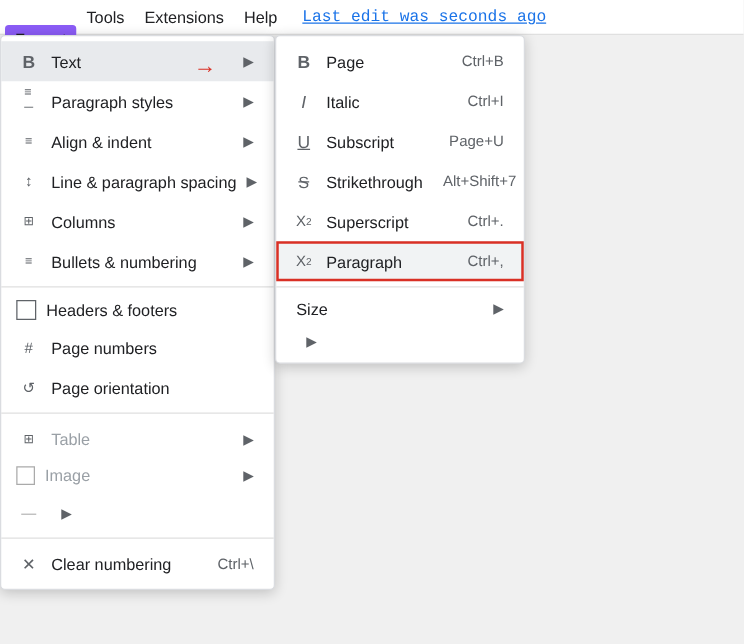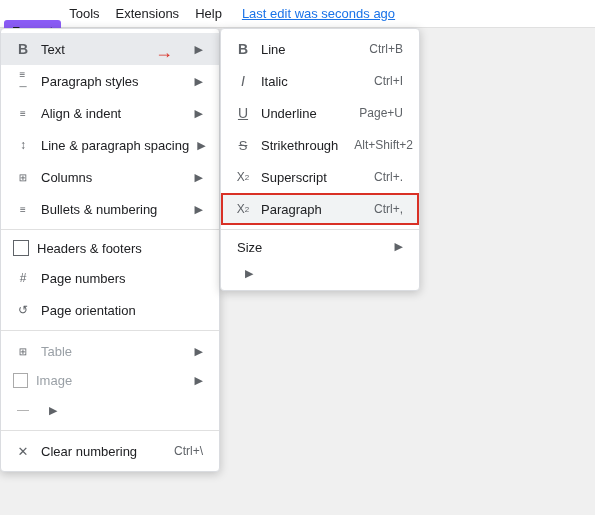--- a/index.html
+++ b/index.html
@@ -31,20 +31,21 @@
       font-size: 13px;
       color: #202124;
     }
     .menu-bar-item.active { background: #8b5cf6; margin-top: 36px; }
     .last-edit {
       margin-left: 12px;
       color: #1a73e8;
       font-size: 13px;
       text-decoration: underline;
       cursor: pointer;
+      font-family: Liberation Mono, monospace;
     }
 
     
     .dropdown-container {
       position: absolute;
       top: 28px;
       left: 0;
       display: flex;
       z-index: 100;
     }
@@ -263,40 +264,40 @@
       <span class="menu-item-label">Clear numbering</span>
       <span class="menu-item-shortcut">Ctrl+\</span>
     </div>
 
   </div>
 
   <div class="text-submenu">
 
     <div class="menu-item">
       <span class="menu-item-icon bold-icon" style="font-weight:bold; font-size:14px;">B</span>
-      <span class="menu-item-label">Line</span>
+      <span class="menu-item-label">Page</span>
       <span class="menu-item-shortcut">Ctrl+B</span>
     </div>
 
     <div class="menu-item">
       <span class="menu-item-icon" style="font-style:italic; font-size:14px;">I</span>
       <span class="menu-item-label">Italic</span>
       <span class="menu-item-shortcut">Ctrl+I</span>
     </div>
 
     <div class="menu-item">
       <span class="menu-item-icon" style="text-decoration:underline; font-size:14px;">U</span>
-      <span class="menu-item-label">Underline</span>
+      <span class="menu-item-label">Subscript</span>
       <span class="menu-item-shortcut">Page+U</span>
     </div>
 
     <div class="menu-item">
       <span class="menu-item-icon" style="text-decoration:line-through; font-size:13px; color:#5f6368;">S</span>
       <span class="menu-item-label">Strikethrough</span>
-      <span class="menu-item-shortcut">Alt+Shift+2</span>
+      <span class="menu-item-shortcut">Alt+Shift+7</span>
     </div>
 
     <div class="menu-item">
       <span class="menu-item-icon" style="font-size:12px; color:#5f6368;">X<sup style="font-size:8px;">2</sup></span>
       <span class="menu-item-label">Superscript</span>
       <span class="menu-item-shortcut">Ctrl+.</span>
     </div>
 
     <div class="menu-item subscript-highlighted">
       <span class="menu-item-icon" style="font-size:12px; color:#5f6368;">X<sub style="font-size:8px;">2</sub></span>

